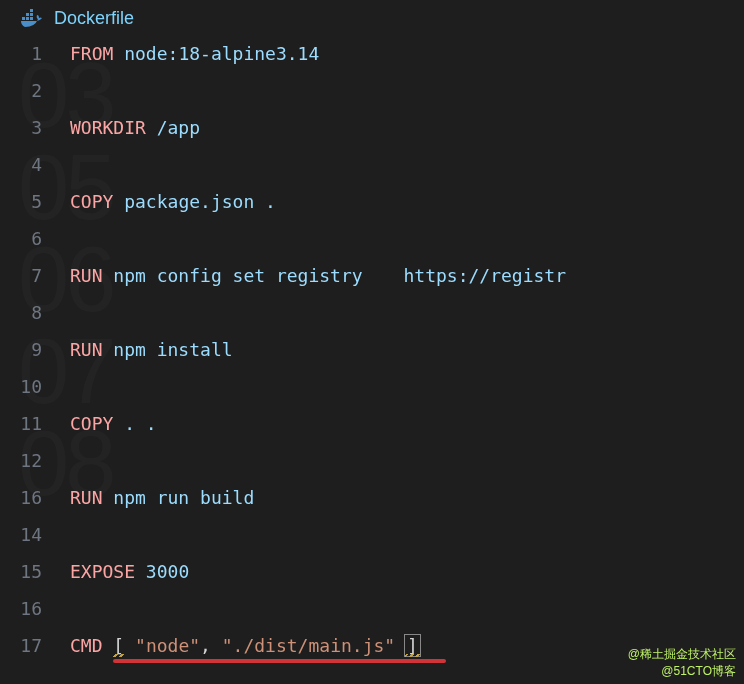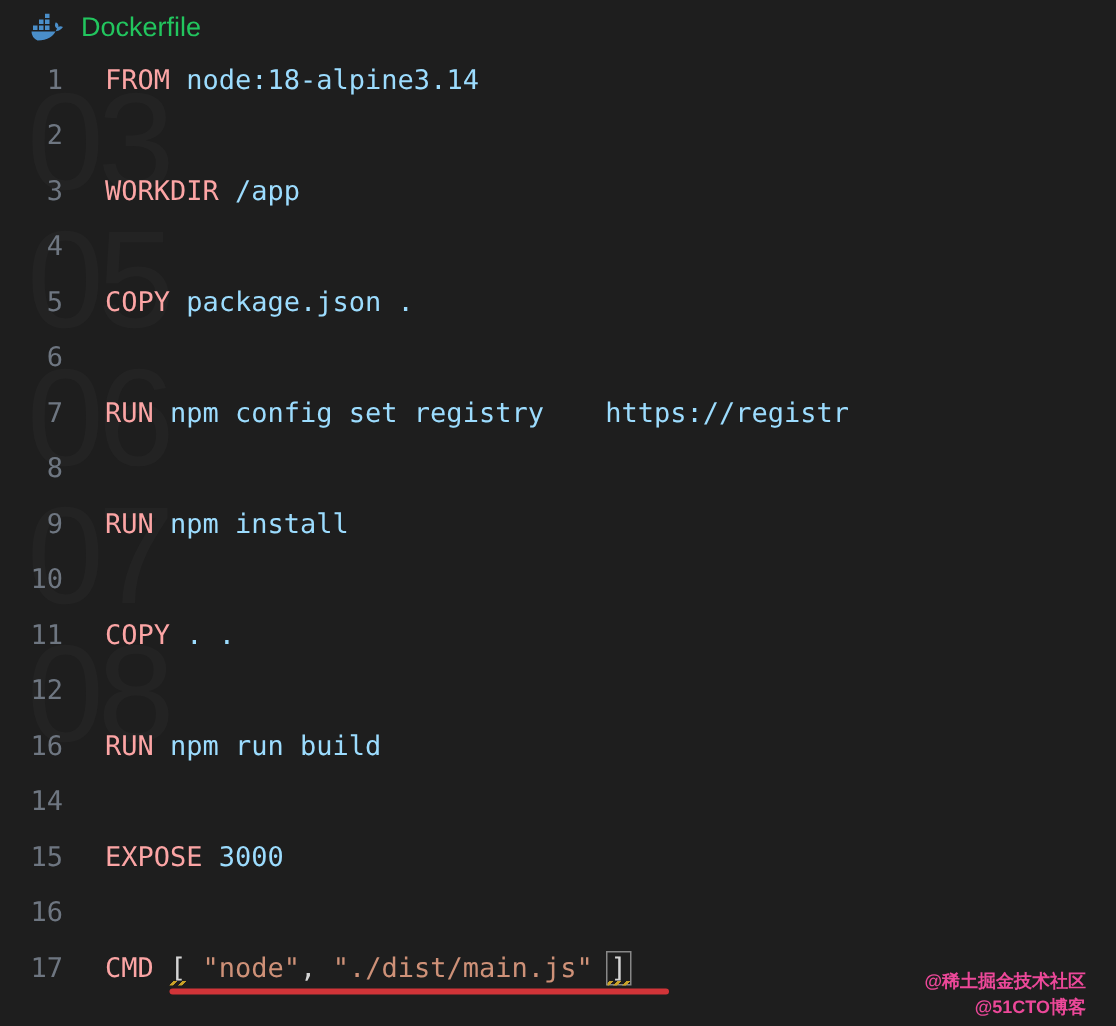--- a/index.html
+++ b/index.html
@@ -22,21 +22,21 @@
       align-items: center;
       padding: 8px 20px 6px 20px;
       gap: 10px;
     }
     .docker-icon {
       width: 24px;
       height: 20px;
       color: #4a8ec9;
     }
     .tab-title {
-      color: #22c55e;
+      color: #7dd3fc;
       font-size: 18px;
       font-family: -apple-system, 'Segoe UI', sans-serif;
     }
     .editor {
       display: flex;
       position: relative;
     }
     .gutter {
       width: 70px;
       flex-shrink: 0;
@@ -109,28 +109,27 @@
       pointer-events: none;
       z-index: 0;
       font-family: -apple-system, sans-serif;
       letter-spacing: -4px;
     }
     .ghost-numbers div {
       opacity: 0.45;
     }
     .watermark {
       position: absolute;
-      right: 20px;
+      right: 8px;
       bottom: 4px;
-      color: #ec4899;
+      color: #bef264;
       font-size: 12px;
       text-align: right;
       font-family: -apple-system, sans-serif;
       line-height: 1.4;
-      font-weight: bold;
     }
     .cursor-box {
       border: 1px solid #888;
       padding: 0 2px;
       margin: 0 -2px;
     }
   </style>
 </head>
 <body>
 

